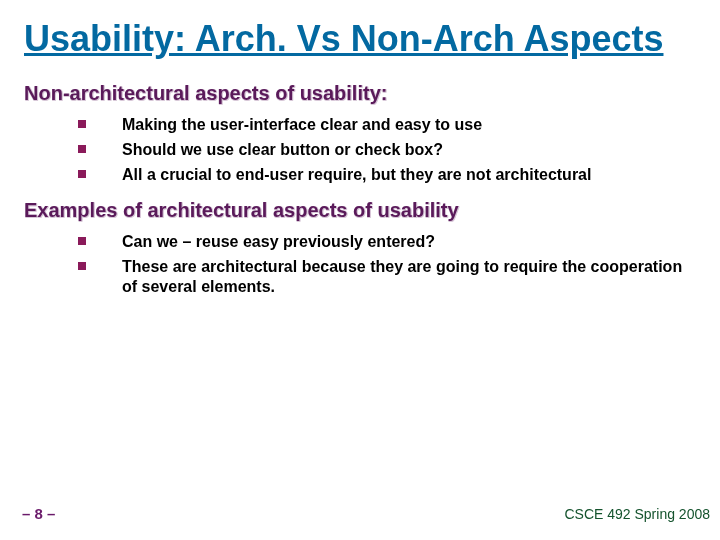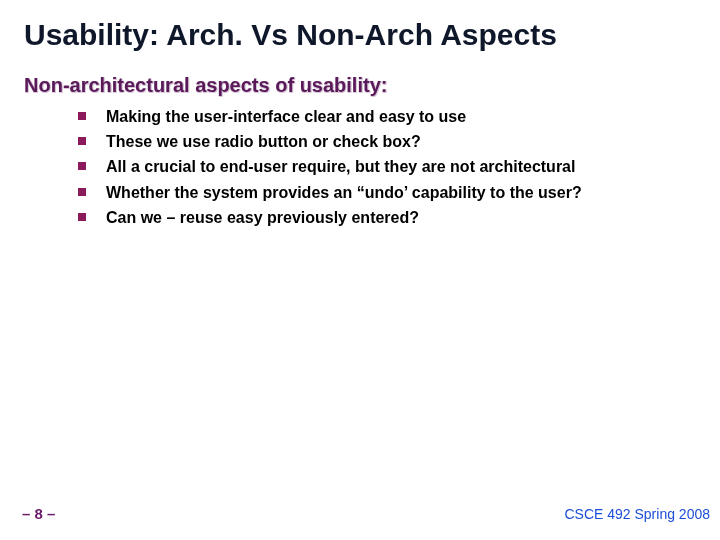--- a/index.html
+++ b/index.html
@@ -11,25 +11,26 @@
       color: #000000;
       position: relative;
       overflow: hidden;
     }
     .slide {
       padding: 18px 24px 0 24px;
       height: 100%;
       position: relative;
     }
     .title {
-      font-size: 30px;
+      font-size: 36px;
       font-weight: bold;
-      color: #0f172a;
+      color: #0369a1;
       margin-bottom: 22px;
       letter-spacing: 0px;
+      text-decoration: underline;
     }
     .section-heading {
       font-size: 20px;
       font-weight: bold;
       color: #5a1a5a;
       text-shadow:
         1px 0 0 #d8c8d8,
         0 1px 0 #d8c8d8,
         1px 1px 0 #d8c8d8;
       margin-bottom: 10px;
@@ -43,20 +44,21 @@
       margin-bottom: 6px;
     }
     .bullet-item {
       display: flex;
       align-items: flex-start;
       font-size: 16px;
       font-weight: bold;
       color: #000000;
       margin-bottom: 5px;
       line-height: 1.25;
+      gap: 16px;
     }
     .square {
       width: 8px;
       height: 8px;
       background: #8a1a5a;
       flex-shrink: 0;
       margin-top: 5px;
       margin-right: 20px;
     }
     .bullet-text {
@@ -71,53 +73,54 @@
       justify-content: space-between;
       align-items: baseline;
     }
     .page-num {
       font-size: 15px;
       font-weight: bold;
       color: #6a1a6a;
     }
     .course {
       font-size: 14px;
-      color: #1d4ed8;
+      color: #14532d;
     }
   </style>
 </head>
 <body>
 
 <div class="slide">
   <h1 class="title">Usability: Arch. Vs Non-Arch Aspects</h1>
 
   <h2 class="section-heading">Non-architectural aspects of usability:</h2>
   <ul class="bullet-list">
     <li class="bullet-item">
       <span class="square"></span>
       <span class="bullet-text">Making the user-interface clear and easy to use</span>
     </li>
     <li class="bullet-item">
       <span class="square"></span>
-      <span class="bullet-text">These we use radio button or check box?</span>
+      <span class="bullet-text">Should we use clear button or check box?</span>
     </li>
     <li class="bullet-item">
       <span class="square"></span>
       <span class="bullet-text">All a crucial to end-user require, but they are not architectural</span>
     </li>
   </ul>
 
+  <h2 class="section-heading second">Examples of architectural aspects of usability</h2>
   <ul class="bullet-list">
     <li class="bullet-item">
       <span class="square"></span>
-      <span class="bullet-text">Whether the system provides an “undo’ capability to the user?</span>
+      <span class="bullet-text">Can we – reuse easy previously entered?</span>
     </li>
     <li class="bullet-item">
       <span class="square"></span>
-      <span class="bullet-text">Can we – reuse easy previously entered?</span>
+      <span class="bullet-text">These are architectural because they are going to require the cooperation of several elements.</span>
     </li>
   </ul>
 
   <div class="footer">
     <span class="page-num">– 8 –</span>
     <span class="course">CSCE 492 Spring 2008</span>
   </div>
 </div>
 
 </body></html>

